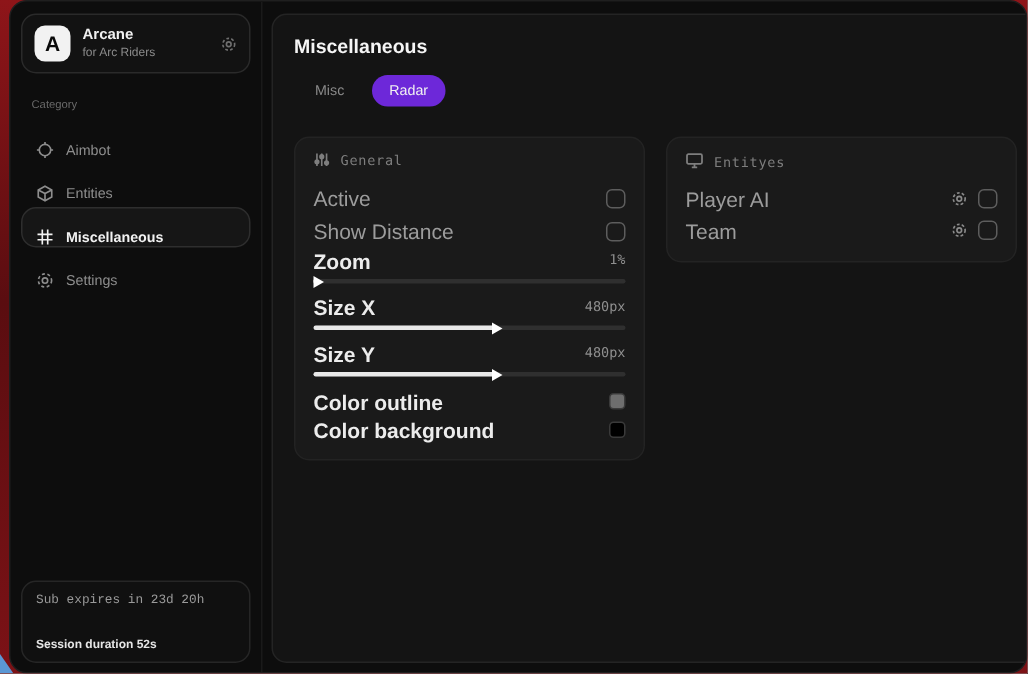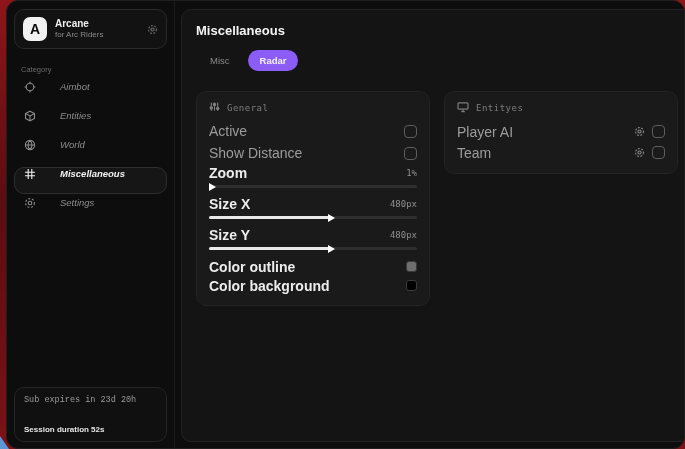--- a/index.html
+++ b/index.html
@@ -30,24 +30,23 @@
     color:#0a0a0a; font-weight:bold; font-size:14px;
     display:flex; align-items:center; justify-content:center;
   }
   .profile-text { flex:1; line-height:1.25; }
   .profile-name { color:#f0f0f0; font-weight:bold; font-size:10px; }
   .profile-sub { color:#8b8b8b; font-size:8px; }
   .profile-gear { color:#6f6f6f; display:flex; }
   .category-label { color:#6a6a6a; font-size:7.5px; margin:16px 0 6px 7px; }
   .nav { display:flex; flex-direction:column; gap:2px; }
   .nav-item {
-    display:flex; align-items:flex-start; gap:24px; height:27px; padding:0 9px;
+    display:flex; align-items:flex-end; gap:8px; height:27px; padding:0 9px;
     color:#8d8d8d; font-size:9.5px; border:1px solid transparent; border-radius:10px;
     cursor:default;
-    font-style:italic;
   }
   .nav-item.active {
     color:#f2f2f2; background:#161616; border-color:#2e2e2e; font-weight:bold;
   }
   .nav-item .icn { display:flex; }
   .sidebar-spacer { flex:1; }
   .sub-card {
     border:1px solid #262626; border-radius:10px; padding:7px 9px; background:#101010;
   }
   .sub-line1 { font-family:Liberation Mono, monospace; color:#9a9a9a; font-size:8.5px; }
@@ -56,21 +55,21 @@
   .main-wrap { flex:1; padding:8px 8px 6px 6px; }
   .main {
     height:100%; border:1px solid #242424; border-radius:10px; background:#141414;
     padding:13px 14px;
   }
   .page-title { color:#f5f5f5; font-weight:bold; font-size:13px; }
   .tabs { display:flex; align-items:center; gap:6px; margin:12px 0 0 2px; }
   .tab {
     font-size:9.5px; padding:5px 12px; border-radius:13px; color:#8a8a8a; cursor:default;
   }
-  .tab.active { background:#8b5cf6; color:#f2f2f2; font-weight:bold; }
+  .tab.active { background:#6d28d9; color:#f2f2f2; font-weight:normal; }
   .cards { display:flex; align-items:flex-start; gap:14px; margin-top:20px; }
   .card {
     width:234px; background:#1a1a1a; border:1px solid #232323; border-radius:10px;
     padding:9px 12px 10px 12px;
   }
   .card-header {
     display:flex; align-items:center; gap:7px; color:#7e7e7e;
     font-family:"DejaVu Sans Mono", monospace; font-size:9px; letter-spacing:.5px;
     margin-bottom:6px;
   }
@@ -139,29 +138,20 @@
         <span>Aimbot</span>
       </div>
       <div class="nav-item">
         <span class="icn">
           <svg width="12" height="12" viewBox="0 0 12 12" fill="none" stroke="currentColor" stroke-width="1.1">
             <path d="M6 1.2 10.5 3.6v4.8L6 10.8 1.5 8.4V3.6Z"></path>
               <path d="M1.5 3.6 6 6l4.5-2.4M6 6v4.8"></path>
           </svg>
         </span>
         <span>Entities</span>
-      </div>
-      <div class="nav-item">
-        <span class="icn">
-          <svg width="12" height="12" viewBox="0 0 12 12" fill="none" stroke="currentColor" stroke-width="1.1">
-            <circle cx="6" cy="6" r="4.6"></circle>
-              <path d="M1.4 6h9.2M6 1.4c-2.7 2.7-2.7 6.5 0 9.2M6 1.4c2.7 2.7 2.7 6.5 0 9.2"></path>
-          </svg>
-        </span>
-        <span>World</span>
       </div>
       <div class="nav-item active">
         <span class="icn">
           <svg width="12" height="12" viewBox="0 0 12 12" fill="none" stroke="currentColor" stroke-width="1.1">
             <path d="M4.2 1v10M7.8 1v10M1 4.2h10M1 7.8h10"></path>
           </svg>
         </span>
         <span>Miscellaneous</span>
       </div>
       <div class="nav-item">

